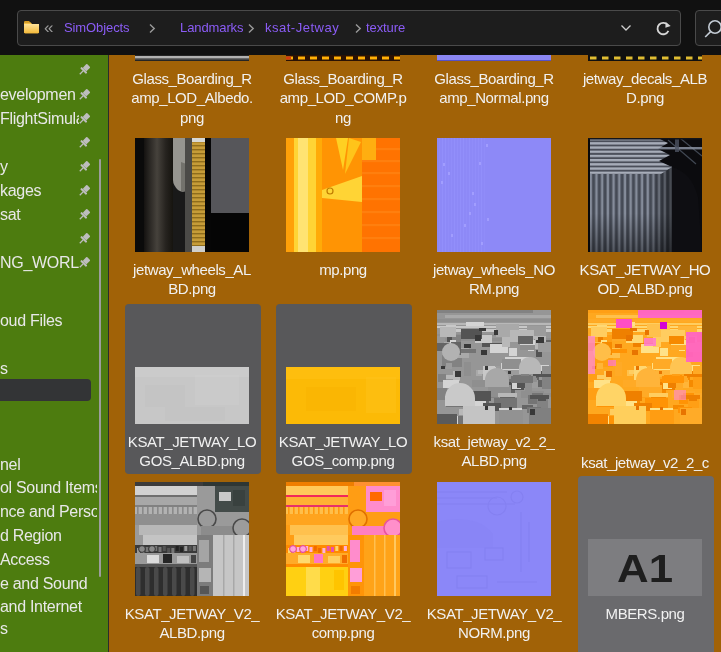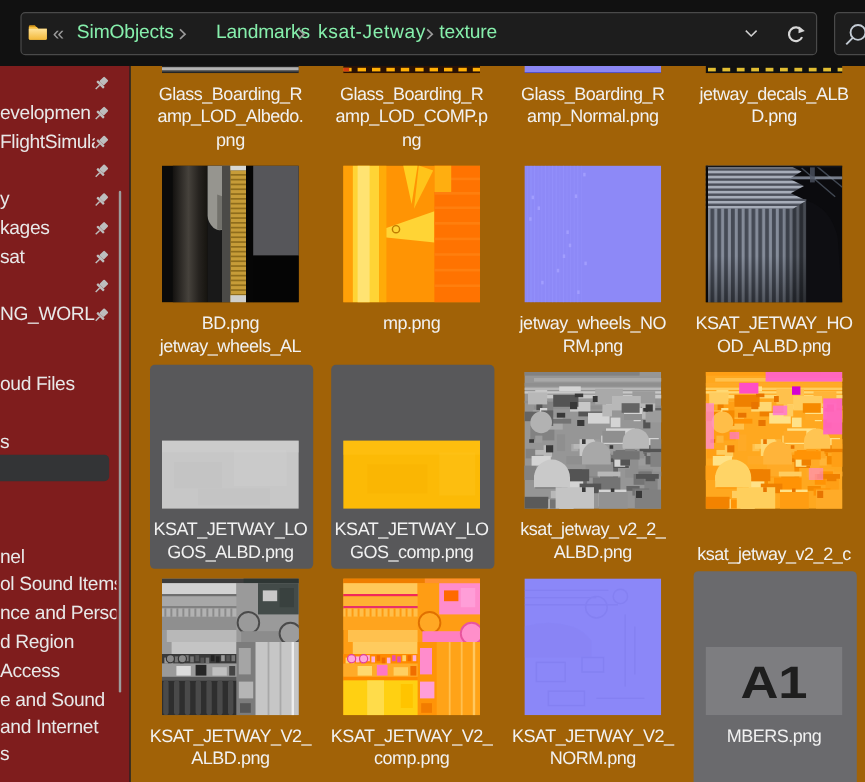--- a/index.html
+++ b/index.html
@@ -5,24 +5,24 @@
   html,body{margin:0;padding:0;background:#121212;}
   body{width:721px;height:652px;overflow:hidden;position:relative;
        font-family:"Liberation Sans", sans-serif;}
   .abs{position:absolute;}
   
   #toolbar{left:0;top:0;width:721px;height:55px;background:#111111;}
   #addrbar{left:17px;top:10px;width:664px;height:36px;background:#1d1d1d;
            border:1px solid #4a4a4a;border-radius:4px;box-sizing:border-box;}
   #searchbox{left:695px;top:10px;width:60px;height:36px;background:#1d1d1d;
            border:1px solid #4a4a4a;border-radius:4px;box-sizing:border-box;}
-  .crumb{top:0;height:36px;line-height:35px;color:#86efac;font-size:16px;letter-spacing:-0.1px;position:absolute;}
+  .crumb{top:0;height:36px;line-height:35px;color:#8b5cf6;font-size:13px;letter-spacing:-0.1px;position:absolute;}
   .csep{position:absolute;top:11px;}
   
-  #sidenav{left:0;top:55px;width:108px;height:597px;background:#7f1d1d;overflow:hidden;}
+  #sidenav{left:0;top:55px;width:108px;height:597px;background:#4d7c0f;overflow:hidden;}
   .navitem{position:absolute;left:0;width:94px;height:22px;line-height:22px;
            color:#e8e8e8;font-size:16px;letter-spacing:-0.3px;white-space:nowrap;overflow:hidden;}
   .pin{position:absolute;left:77px;width:14px;height:14px;}
   #navsel{position:absolute;left:0;top:324px;width:91px;height:22px;background:#333436;border-radius:0 4px 4px 0;}
   #navscroll{position:absolute;left:99px;top:104px;width:2px;height:418px;background:#9d9d9d;border-radius:1px;}
   #divider{left:108px;top:55px;width:1px;height:597px;background:#2c2c2c;}
   
   #content{left:109px;top:55px;width:612px;height:597px;background:#a16207;overflow:hidden;}
   .thumb{position:absolute;width:114px;height:114px;}
   .lbl{position:absolute;width:150px;text-align:center;color:#f1f1f1;font-size:15px;
@@ -342,22 +342,22 @@
 <rect x="87" y="0" width="4" height="14" fill="#4c5362" opacity="0.8"></rect>
 <rect x="2" y="28" width="82" height="86" fill="url(#vst)"></rect>
 <rect x="2" y="28" width="82" height="86" fill="url(#vshade)"></rect>
 <rect x="62" y="28" width="22" height="86" fill="url(#rshade)"></rect>
 <polygon points="0,0 70,0 80,5 70,11 82,17 71,23 84,29 73,36 0,36" fill="url(#hst)"></polygon>
 <path d="M84 29 q20 6 26 30 L114 114 L84 114 Z" fill="#0e0e12"></path>
 <rect x="0" y="0" width="2" height="114" fill="#08080a"></rect>
 <rect x="0" y="0" width="114" height="1.5" fill="#14151a"></rect>
     </svg>
     <div class="lbl" style="left:8px;top:204.75px">
+      <div>jetway_wheels_AL</div>
       <div>BD.png</div>
-      <div>jetway_wheels_AL</div>
     </div>
     <div class="lbl" style="left:159px;top:204.75px">
       <div>mp.png</div>
     </div>
     <div class="lbl" style="left:310px;top:204.75px">
       <div>jetway_wheels_NO</div>
       <div>RM.png</div>
     </div>
     <div class="lbl" style="left:461px;top:204.75px">
       <div>KSAT_JETWAY_HO</div>

